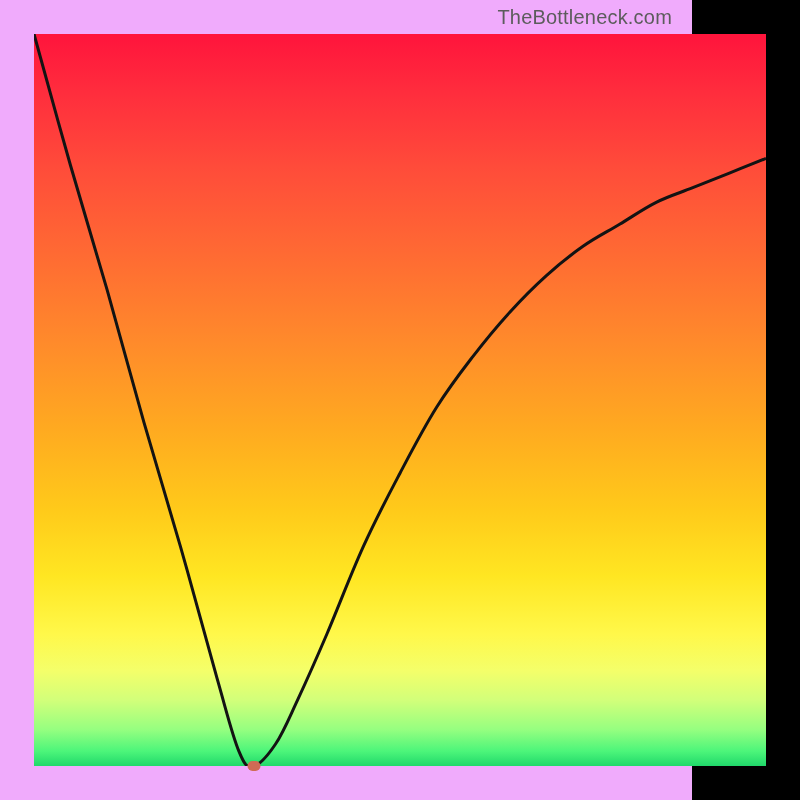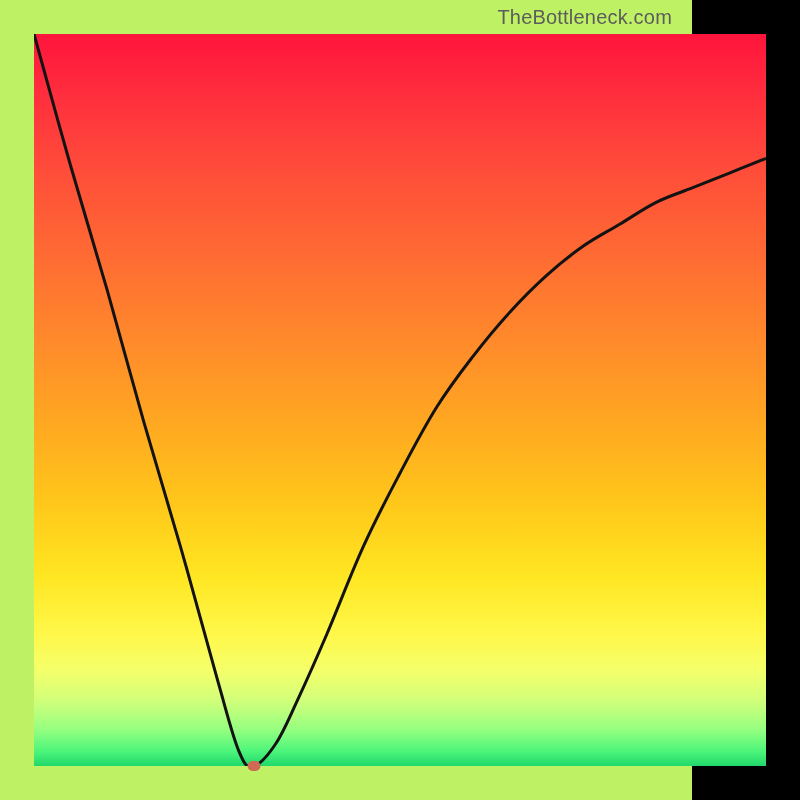--- a/index.html
+++ b/index.html
@@ -8,21 +8,21 @@
     width: 800px;
     height: 800px;
     background: #000;
     font-family: Arial, Helvetica, sans-serif;
     overflow: hidden;
   }
   .frame {
     position: relative;
     width: 692px;
     height: 800px;
-    background: #bef264;
+    background: #f0abfc;
   }
   .plot-area {
     position: absolute;
     left: 34px;
     top: 34px;
     width: 732px;
     height: 732px;
     
     background: linear-gradient(to bottom,
       #ff143c 0%,

